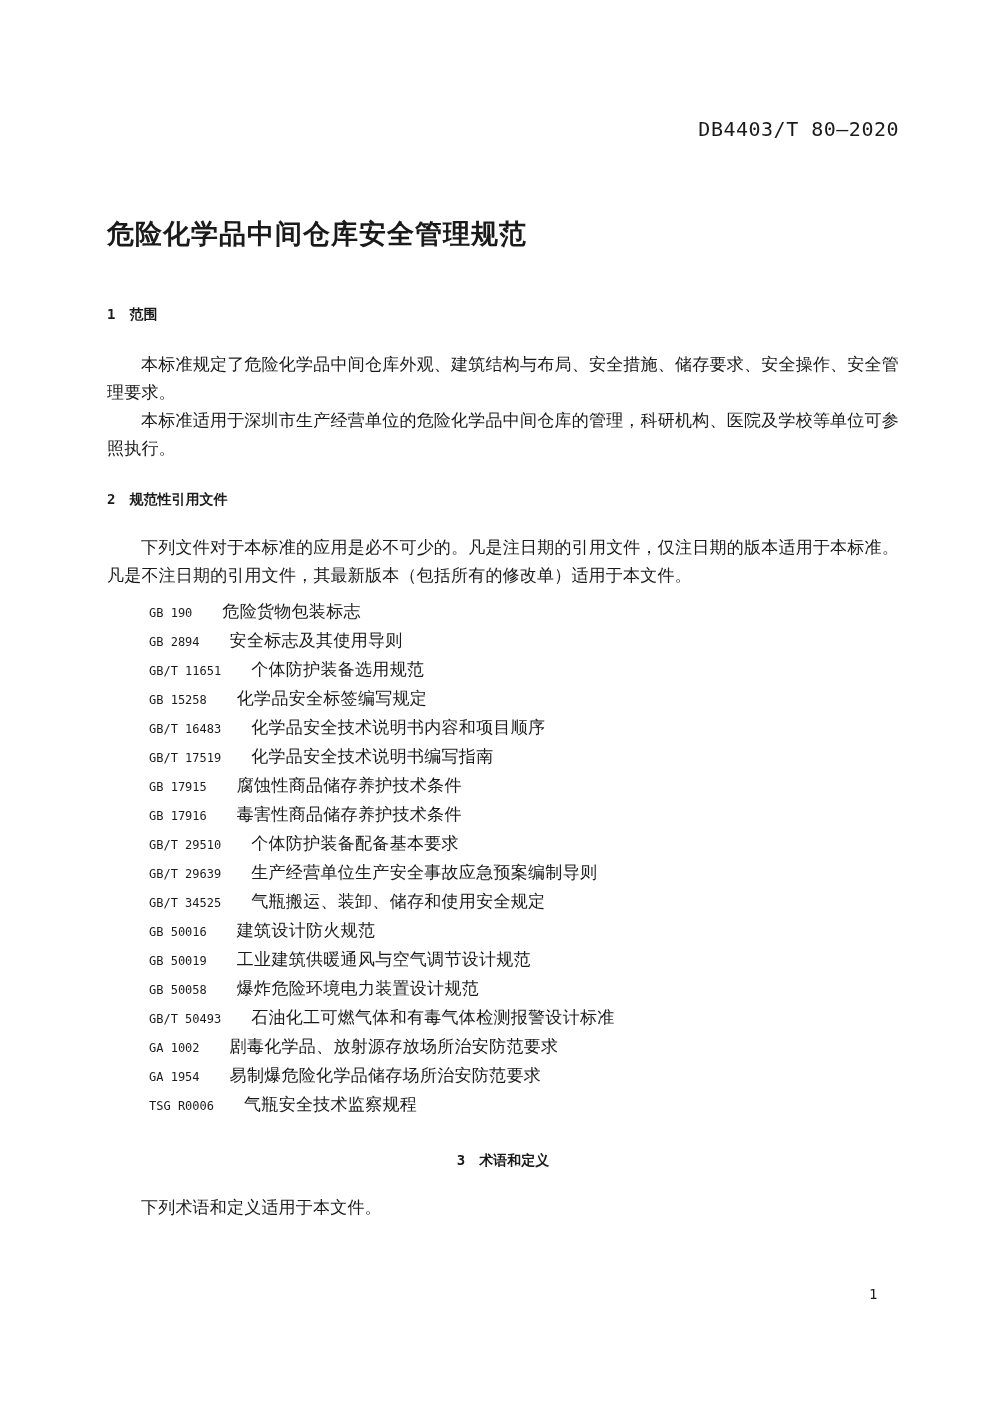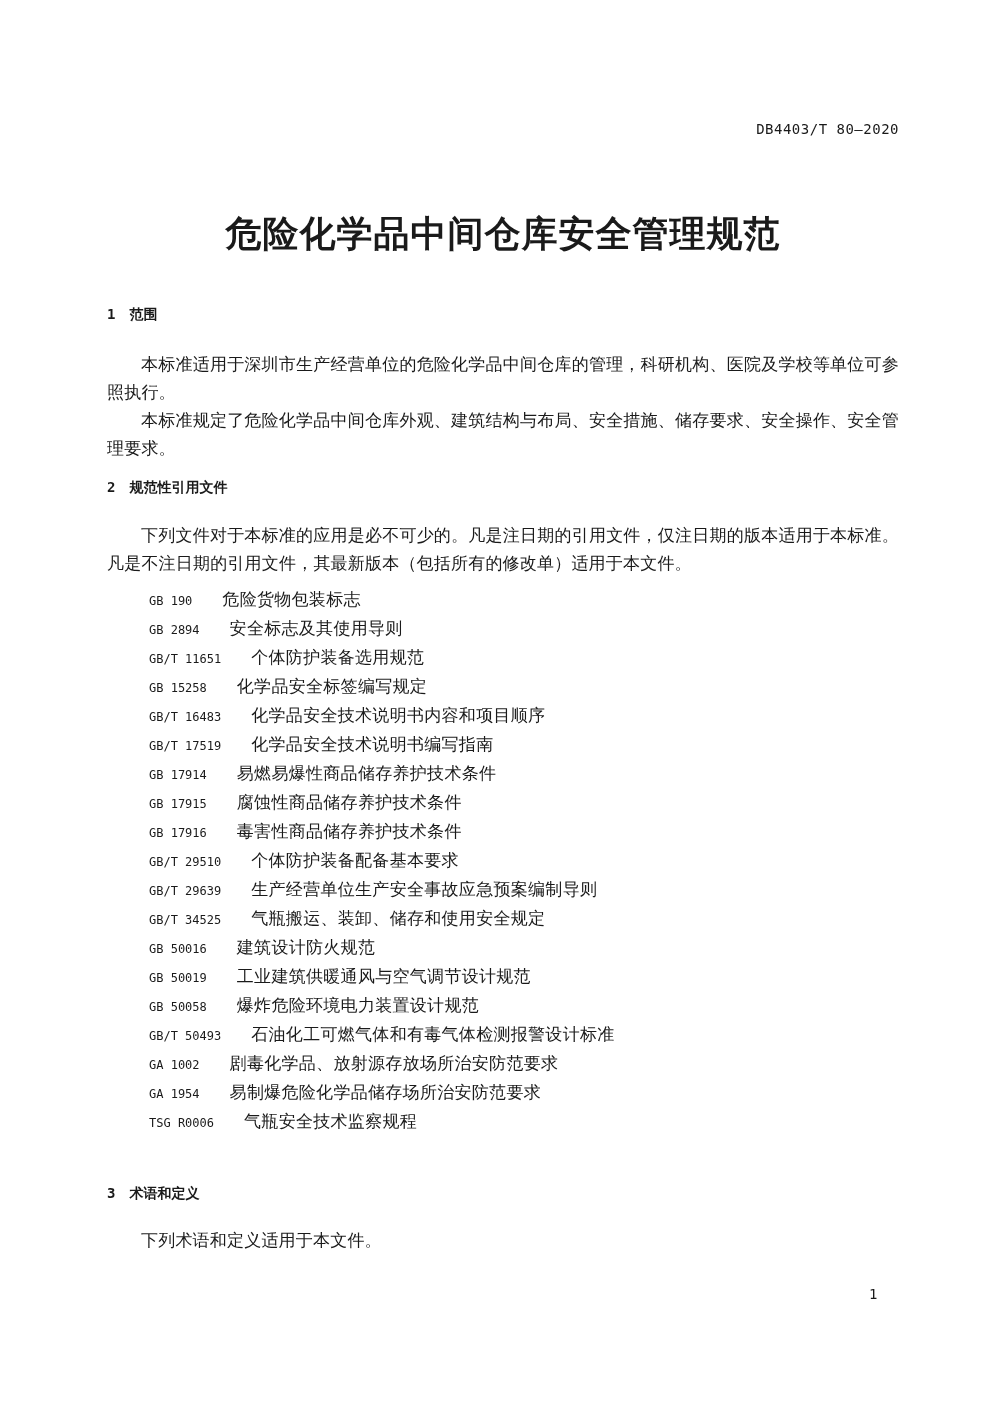--- a/index.html
+++ b/index.html
@@ -16,47 +16,46 @@
   .content {
     position: absolute;
     left: 107px;
     top: 0;
     width: 792px;
   }
   .doc-header {
     margin-top: 118px;
     text-align: right;
     font-family: "DejaVu Sans Mono", "Liberation Mono", monospace;
-    font-size: 14px;
+    font-size: 20px;
     line-height: 22px;
     letter-spacing: 0.5px;
   }
   .doc-title {
     margin-top: 76px;
-    text-align: center;
     font-family: "Liberation Sans", "DejaVu Sans", sans-serif;
     font-weight: 700;
-    font-size: 36px;
+    font-size: 27px;
     line-height: 36px;
     letter-spacing: 1px;
   }
   .section-heading {
     font-family: "Liberation Sans", "DejaVu Sans", sans-serif;
     font-weight: 700;
     font-size: 14px;
     line-height: 24px;
   }
   .section-heading .sec-num {
     font-family: "DejaVu Sans Mono", "Liberation Mono", monospace;
     font-weight: 700;
     margin-right: 14px;
   }
   .s1-heading { margin-top: 50px; }
-  .s2-heading { margin-top: 12px; }
-  .s3-heading { margin-top: 44px; }
+  .s2-heading { margin-top: 24px; }
+  .s3-heading { margin-top: 28px; text-align: center; }
   .body-para {
     margin-top: 0;
     font-size: 17px;
     line-height: 28px;
     text-align: justify;
     text-indent: 2em;
     letter-spacing: 0.2px;
   }
   .para-block-1 { margin-top: 25px; }
   .para-block-2 { margin-top: 23px; }
@@ -90,39 +89,38 @@
     <div class="doc-header">
       <span>DB4403/T 80—2020</span>
     </div>
 
     <h1 class="doc-title">危险化学品中间仓库安全管理规范</h1>
 
     <div class="section-heading s1-heading">
       <span class="sec-num">1</span><span>范围</span>
     </div>
     <div class="para-block-1">
+      <p class="body-para">本标准规定了危险化学品中间仓库外观、建筑结构与布局、安全措施、储存要求、安全操作、安全管理要求。</p>
       <p class="body-para">本标准适用于深圳市生产经营单位的危险化学品中间仓库的管理，科研机构、医院及学校等单位可参照执行。</p>
-      <p class="body-para">本标准规定了危险化学品中间仓库外观、建筑结构与布局、安全措施、储存要求、安全操作、安全管理要求。</p>
     </div>
 
     <div class="section-heading s2-heading">
       <span class="sec-num">2</span><span>规范性引用文件</span>
     </div>
     <div class="para-block-2">
       <p class="body-para">下列文件对于本标准的应用是必不可少的。凡是注日期的引用文件，仅注日期的版本适用于本标准。凡是不注日期的引用文件，其最新版本（包括所有的修改单）适用于本文件。</p>
     </div>
 
     <div class="ref-list">
       <div class="ref-row"><span class="ref-code">GB 190</span><span class="ref-title">危险货物包装标志</span></div>
       <div class="ref-row"><span class="ref-code">GB 2894</span><span class="ref-title">安全标志及其使用导则</span></div>
       <div class="ref-row"><span class="ref-code">GB/T 11651</span><span class="ref-title">个体防护装备选用规范</span></div>
       <div class="ref-row"><span class="ref-code">GB 15258</span><span class="ref-title">化学品安全标签编写规定</span></div>
       <div class="ref-row"><span class="ref-code">GB/T 16483</span><span class="ref-title">化学品安全技术说明书内容和项目顺序</span></div>
       <div class="ref-row"><span class="ref-code">GB/T 17519</span><span class="ref-title">化学品安全技术说明书编写指南</span></div>
-      <div class="ref-row"><span class="ref-code">GB 17914</span><span class="ref-title">易燃易爆性商品储存养护技术条件</span></div>
       <div class="ref-row"><span class="ref-code">GB 17915</span><span class="ref-title">腐蚀性商品储存养护技术条件</span></div>
       <div class="ref-row"><span class="ref-code">GB 17916</span><span class="ref-title">毒害性商品储存养护技术条件</span></div>
       <div class="ref-row"><span class="ref-code">GB/T 29510</span><span class="ref-title">个体防护装备配备基本要求</span></div>
       <div class="ref-row"><span class="ref-code">GB/T 29639</span><span class="ref-title">生产经营单位生产安全事故应急预案编制导则</span></div>
       <div class="ref-row"><span class="ref-code">GB/T 34525</span><span class="ref-title">气瓶搬运、装卸、储存和使用安全规定</span></div>
       <div class="ref-row"><span class="ref-code">GB 50016</span><span class="ref-title">建筑设计防火规范</span></div>
       <div class="ref-row"><span class="ref-code">GB 50019</span><span class="ref-title">工业建筑供暖通风与空气调节设计规范</span></div>
       <div class="ref-row"><span class="ref-code">GB 50058</span><span class="ref-title">爆炸危险环境电力装置设计规范</span></div>
       <div class="ref-row"><span class="ref-code">GB/T 50493</span><span class="ref-title">石油化工可燃气体和有毒气体检测报警设计标准</span></div>
       <div class="ref-row"><span class="ref-code">GA 1002</span><span class="ref-title">剧毒化学品、放射源存放场所治安防范要求</span></div>

